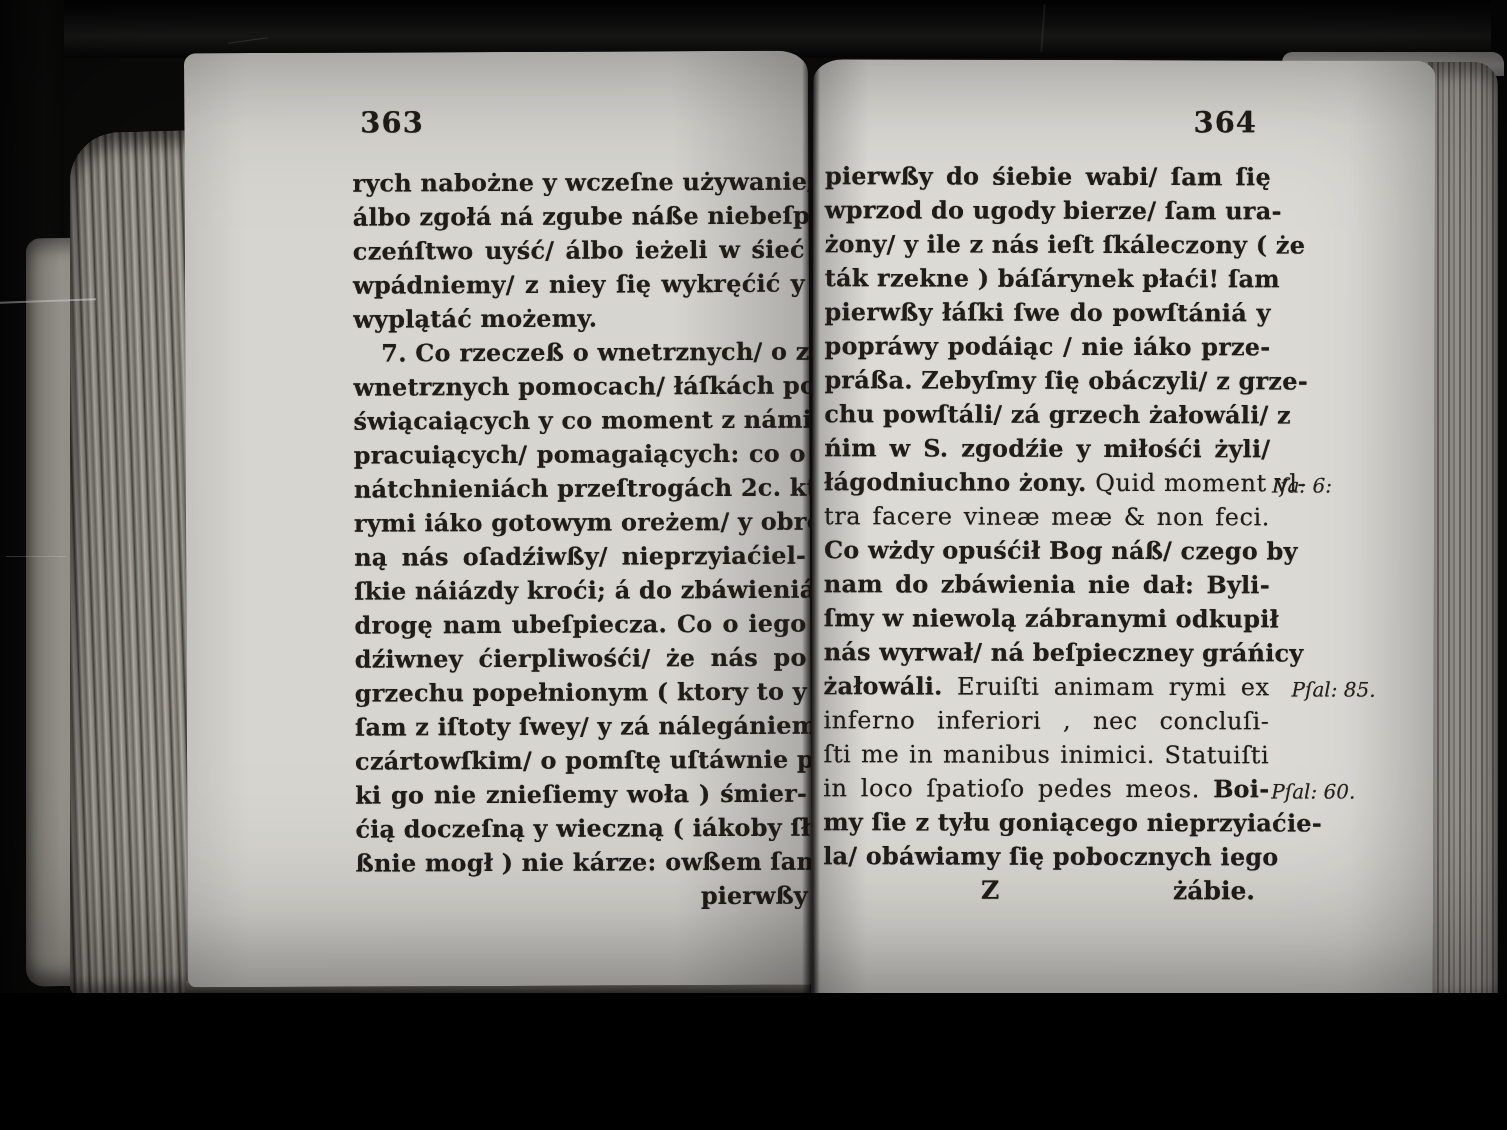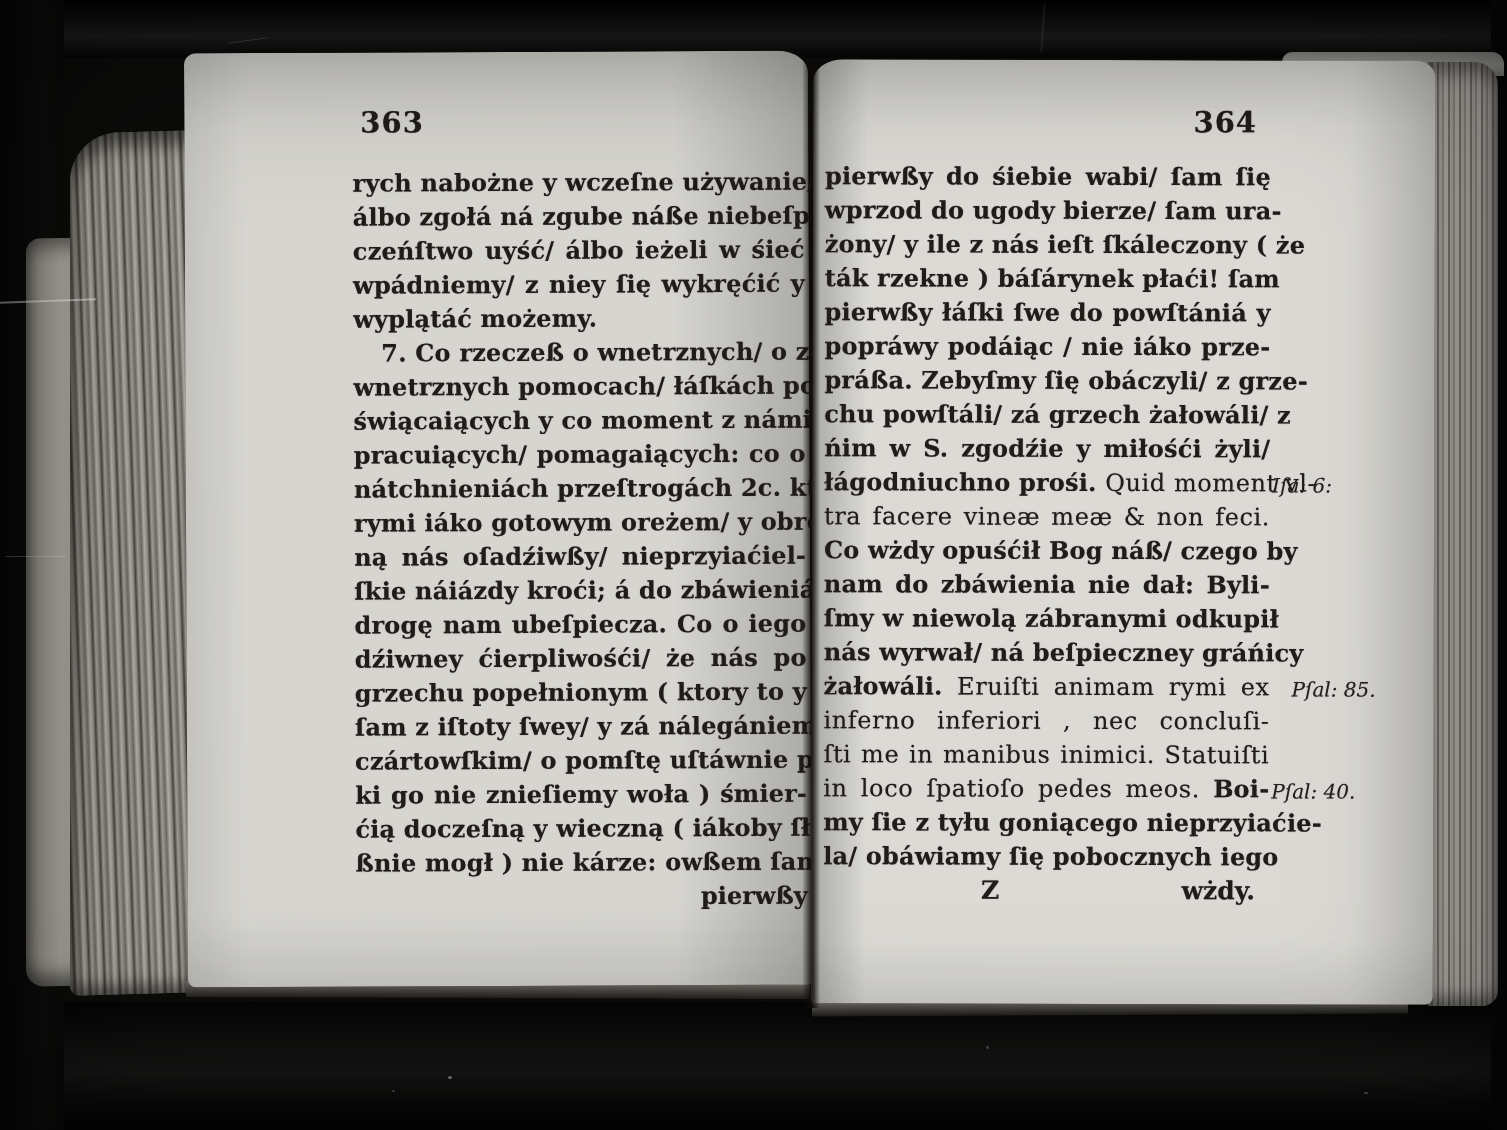--- a/index.html
+++ b/index.html
@@ -1,17 +1,17 @@
 <!DOCTYPE html>
 <html><head>
 <meta charset="utf-8">
 <style>
   html,body{margin:0;padding:0;background:#000;}
   .photo{
-    position:relative;width:1507px;height:1130px;overflow:hidden;
+    position:relative;width:1507px;height:993px;overflow:hidden;
     background:#0b0b0a;
     font-family:"DejaVu Serif", serif;
   }
   
   .top-band{position:absolute;left:0;top:0;width:100%;height:58px;
     background:linear-gradient(to bottom,#020202 0%,#101010 38%,#1c1c1b 62%,#050505 100%);}
   .bottom-band{position:absolute;left:0;top:1002px;width:100%;height:128px;
     background:linear-gradient(to bottom,#040404 0%,#0e0e0d 30%,#161615 55%,#0a0a09 78%,#040404 100%);}
   .left-band{position:absolute;left:0;top:0;width:64px;height:100%;
     background:linear-gradient(to right,#060606,#0d0d0c 70%,#090908);}
@@ -151,39 +151,39 @@
       <div class="lines" id="right-lines">
           <div class="line"><span class="fraktur">pierwßy do śiebie wabi/ ſam ſię</span></div>
           <div class="line"><span class="fraktur">wprzod do ugody bierze/ ſam ura-</span></div>
           <div class="line"><span class="fraktur">żony/ y ile z nás ieſt ſkáleczony ( że</span></div>
           <div class="line"><span class="fraktur">ták rzekne ) báſárynek płaći! ſam</span></div>
           <div class="line"><span class="fraktur">pierwßy łáſki ſwe do powſtániá y</span></div>
           <div class="line"><span class="fraktur">popráwy podáiąc / nie iáko prze-</span></div>
           <div class="line"><span class="fraktur">práßa. Zebyſmy ſię obáczyli/ z grze-</span></div>
           <div class="line"><span class="fraktur">chu powſtáli/ zá grzech żałowáli/ z</span></div>
           <div class="line"><span class="fraktur">ńim w S. zgodźie y miłośći żyli/</span></div>
-          <div class="line"><span class="fraktur">łágodniuchno prośi. </span><span class="roman">Quid moment vl-</span></div>
+          <div class="line"><span class="fraktur">łágodniuchno żony. </span><span class="roman">Quid moment vl-</span></div>
           <div class="line"><span class="roman">tra facere vineæ meæ &amp; non feci.</span></div>
           <div class="line"><span class="fraktur">Co wżdy opuśćił Bog náß/ czego by</span></div>
           <div class="line"><span class="fraktur">nam do zbáwienia nie dał: Byli-</span></div>
           <div class="line"><span class="fraktur">ſmy w niewolą zábranymi odkupił</span></div>
           <div class="line"><span class="fraktur">nás wyrwał/ ná beſpieczney gráńicy</span></div>
           <div class="line"><span class="fraktur">żałowáli. </span><span class="roman">Eruiſti animam rymi ex</span></div>
           <div class="line"><span class="roman">inferno  inferiori ,  nec  concluſi-</span></div>
           <div class="line"><span class="roman">ſti me in manibus inimici. Statuiſti</span></div>
           <div class="line"><span class="roman">in loco ſpatioſo pedes meos. </span><span class="fraktur">Boi-</span></div>
           <div class="line"><span class="fraktur">my ſie z tyłu goniącego nieprzyiaćie-</span></div>
           <div class="line"><span class="fraktur">la/ obáwiamy ſię pobocznych iego</span></div>
           <div class="margin-note" style="top: 312px;">Iſa: 6:</div>
           <div class="margin-note" style="top: 516px; margin-left: 20px;">Pſal: 85.</div>
-          <div class="margin-note" style="top: 618px;">Pſal: 40.</div>
+          <div class="margin-note" style="top: 618px;">Pſal: 60.</div>
         </div>
       <div class="sig-row">
         <span class="sig-mark">Z</span>
-        <span class="sig-catchword">wżdy.</span>
+        <span class="sig-catchword">żábie.</span>
       </div>
     </div>
 
   </div>
 
   <div class="gutter-shadow"></div>
 
   <div class="scratch s1"></div>
   <div class="scratch s2"></div>
   <div class="scratch s3"></div>

